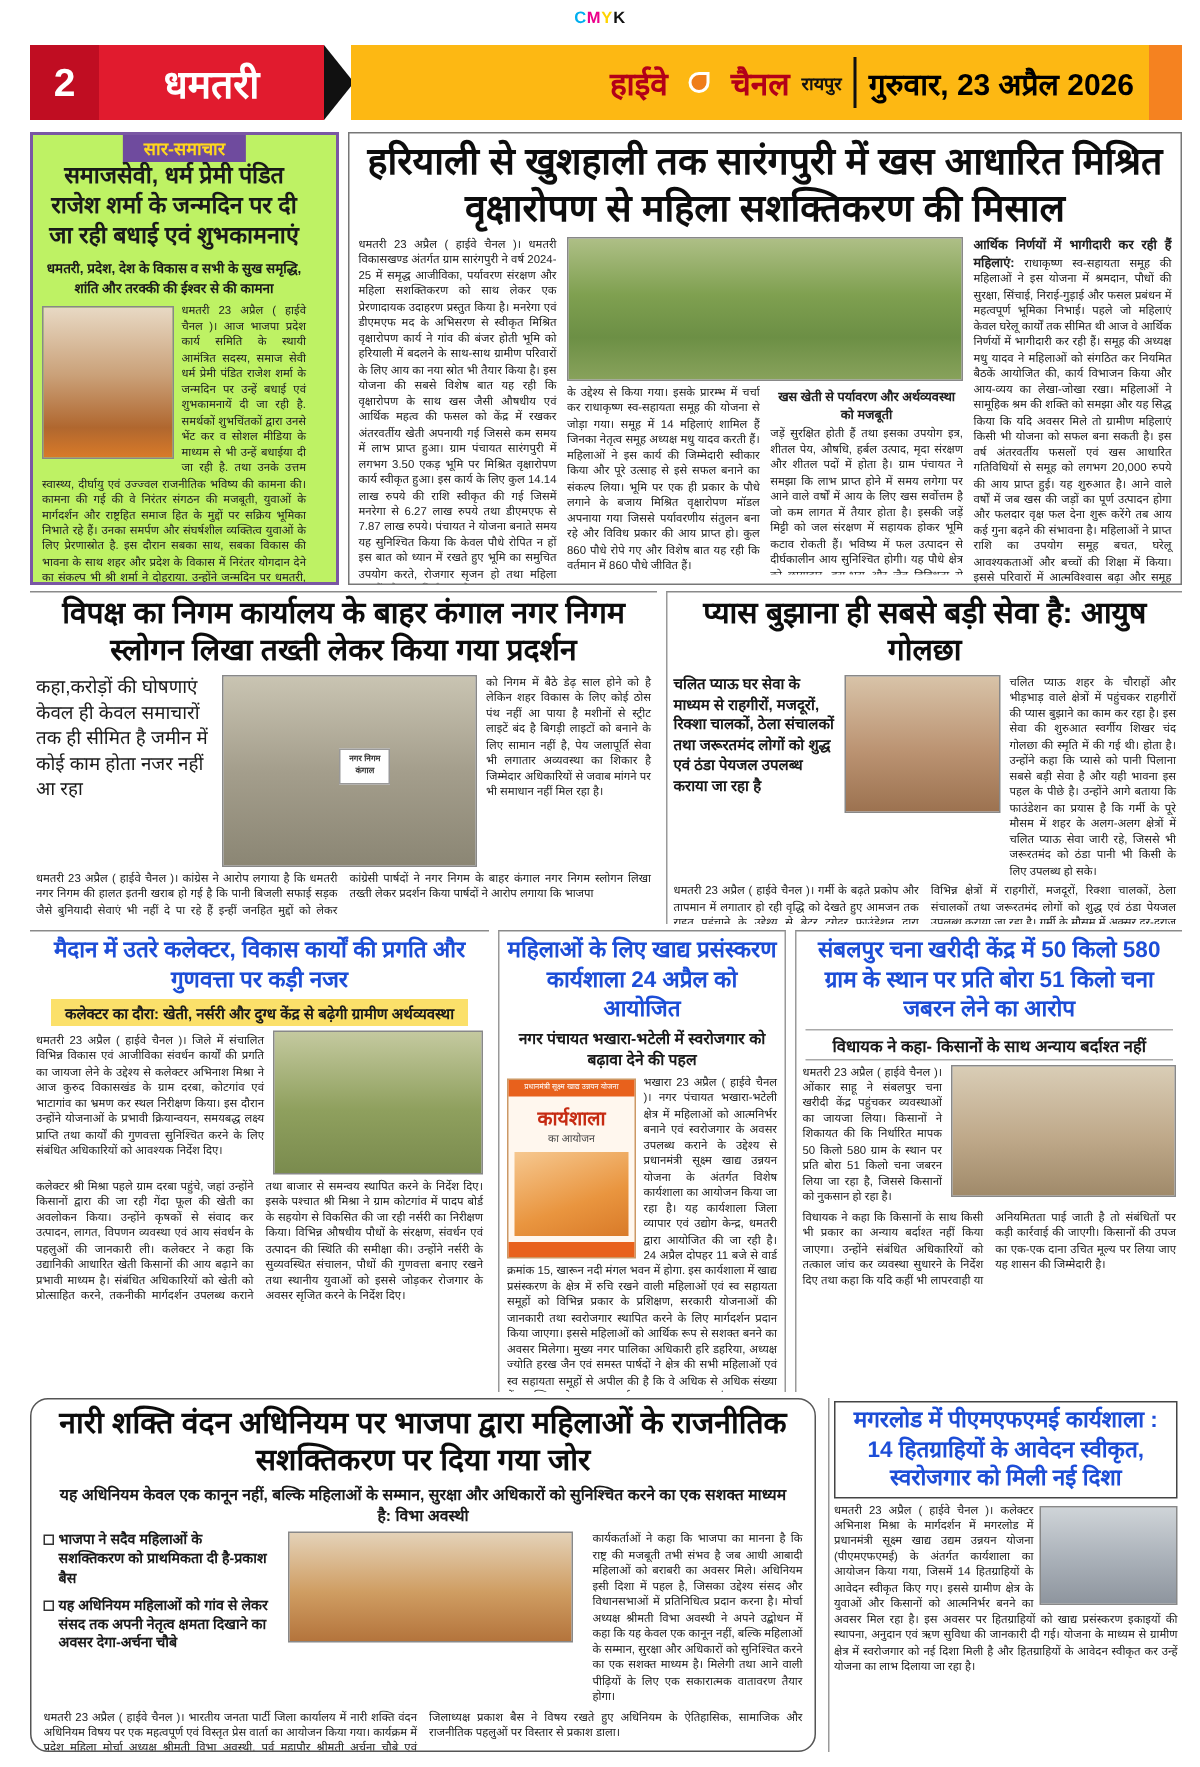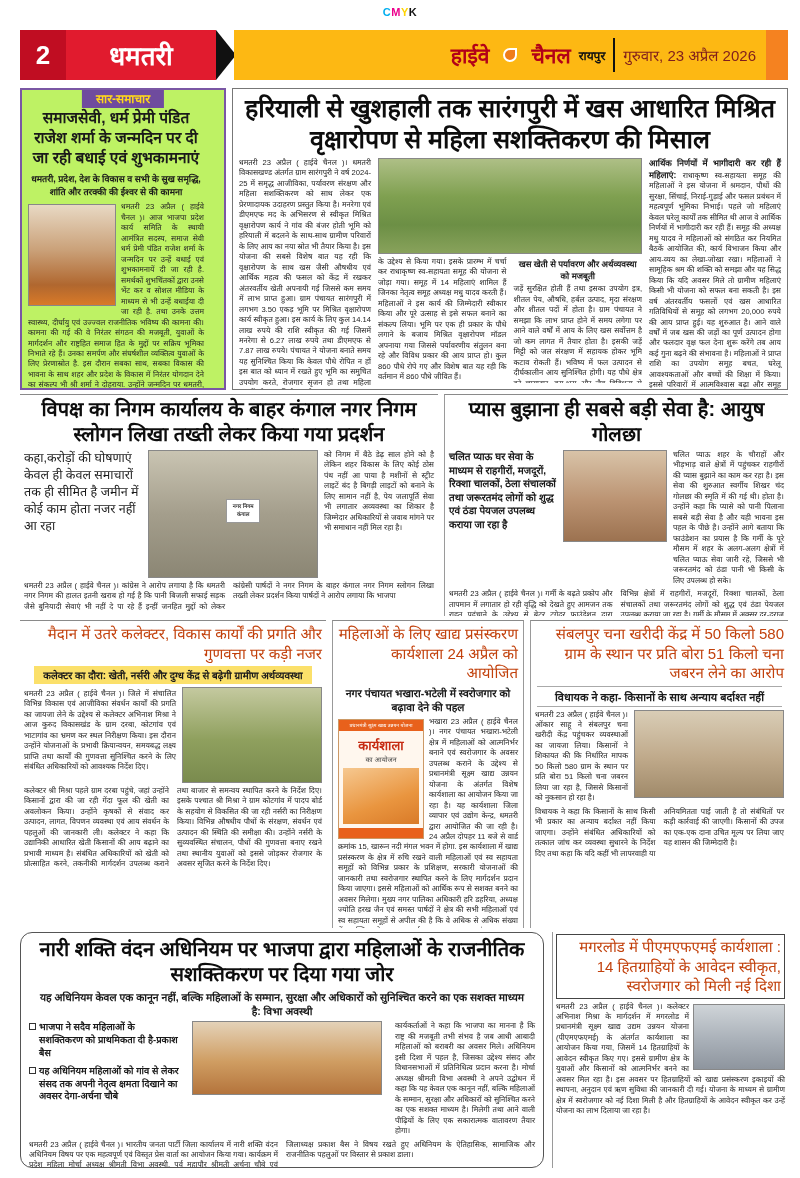--- a/index.html
+++ b/index.html
@@ -15,31 +15,31 @@
   .hdr { position:absolute; left:20px; top:30px; width:768px; height:50px; display:flex; align-items:stretch; }
   .hdr-red { background:#e11b2e; display:flex; align-items:center; width:196px; flex:none; }
   .hdr-pgnum { background:#c00d22; color:#fff; font-weight:bold; font-size:26px; width:46px; height:100%; display:flex; align-items:center; justify-content:center; }
   .hdr-masthead { color:#fff; font-weight:bold; font-size:26px; flex:1; text-align:center; }
   .hdr-chevron { width:0; height:0; border-top:25px solid transparent; border-bottom:25px solid transparent; border-left:20px solid #111; flex:none; }
   .hdr-yellow { background:#fdb813; flex:1; display:flex; align-items:center; justify-content:flex-end; gap:8px; padding-right:10px; margin-left:-2px; }
   .brand { display:flex; align-items:baseline; gap:14px; font-weight:bold; font-size:21px; color:#b30018; }
   .brand .leaf { width:14px; height:14px; border-radius:50% 0 50% 50%; background:#ef7d1a; border:2px solid #fff; align-self:center; }
   .brand-city { font-size:12px; font-weight:bold; color:#111; }
   .hdr-div { width:2px; height:34px; background:#111; }
-  .hdr-date { font-size:15px; font-weight:normal; color:#7f1d1d; }
+  .hdr-date { font-size:20px; font-weight:bold; color:#000000; }
   .hdr-orange { background:#f58220; width:22px; flex:none; }
 
   
   .art { position:absolute; overflow:hidden; background:#fff; }
   .rule-t { border-top:1.5px solid #8a8a8a; }
   .rule-l { border-left:1px solid #9a9a9a; }
   .t-center{text-align:center;}
   .title-xl { font-size:25px; line-height:1.22; font-weight:bold; color:#0d0d0d; text-align:center; }
   .title-lg { font-size:20px; line-height:1.25; font-weight:bold; color:#0d0d0d; text-align:center; }
-  .title-md { font-size:15px; line-height:1.3; font-weight:normal; color:#c2410c; text-align:right; }
+  .title-md { font-size:15px; line-height:1.3; font-weight:bold; color:#1d4ed8; text-align:center; }
   .subhead { font-size:10.5px; font-weight:bold; line-height:1.35; text-align:center; margin:3px 6px; }
   .kicker { background:#fbe06a; font-size:10px; font-weight:bold; text-align:center; padding:2px 4px; margin:3px 10px; }
   .body { font-size:7.6px; line-height:1.38; text-align:justify; color:#222; }
   .cols2 { column-count:2; column-gap:8px; }
   .crosshead { font-size:8.5px; font-weight:bold; margin:2px 0; }
   .leadin { font-size:12px; font-weight:bold; line-height:1.3; }
   .photo { background:linear-gradient(160deg,#b9c49a,#7d9a57 55%,#93a86a); border:1px solid #888; position:relative; }
   .ph-portrait { background:linear-gradient(180deg,#e8d9c4,#caa179 45%,#b0672f 80%,#d97a28); }
   .ph-field { background:linear-gradient(180deg,#aebf86 0%,#7fa050 40%,#6c8f45 70%,#88a25b 100%); }
   .ph-street { background:linear-gradient(180deg,#c9c4b2,#a49e8c 50%,#8b8674); }

